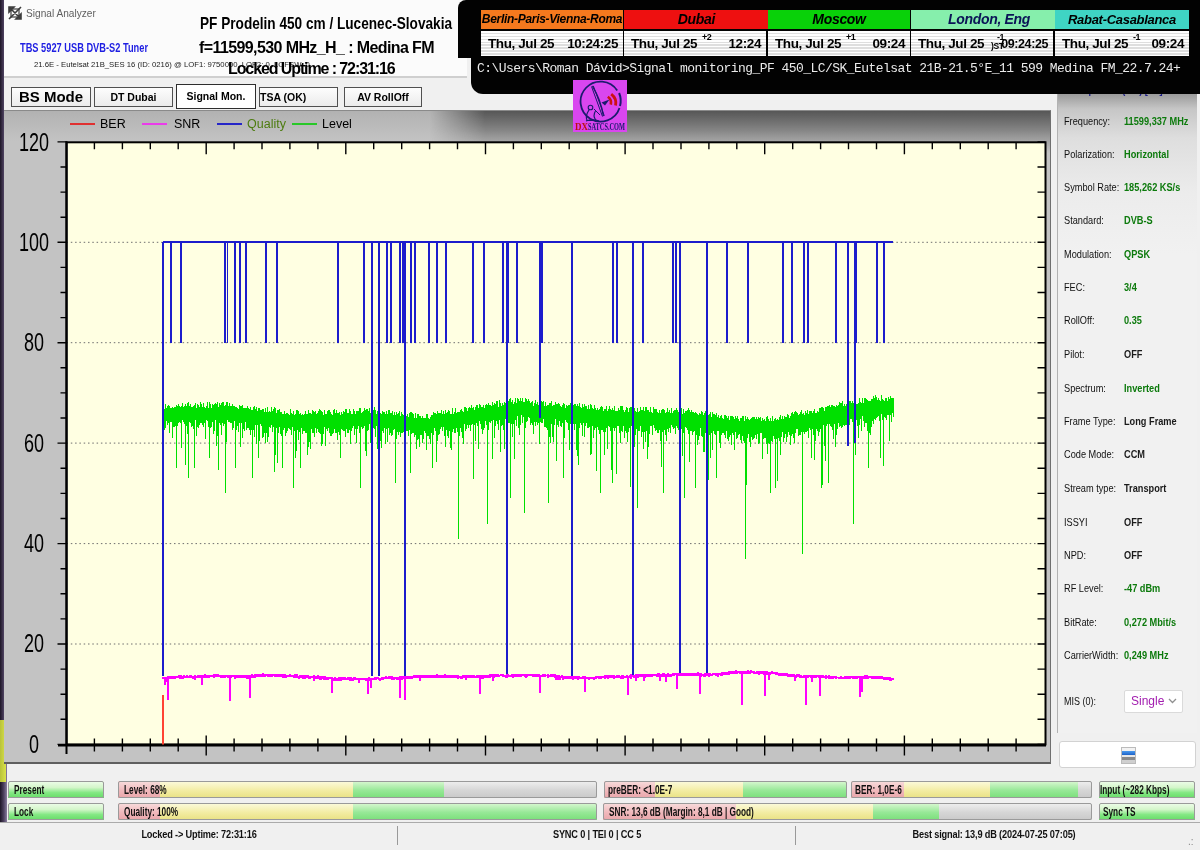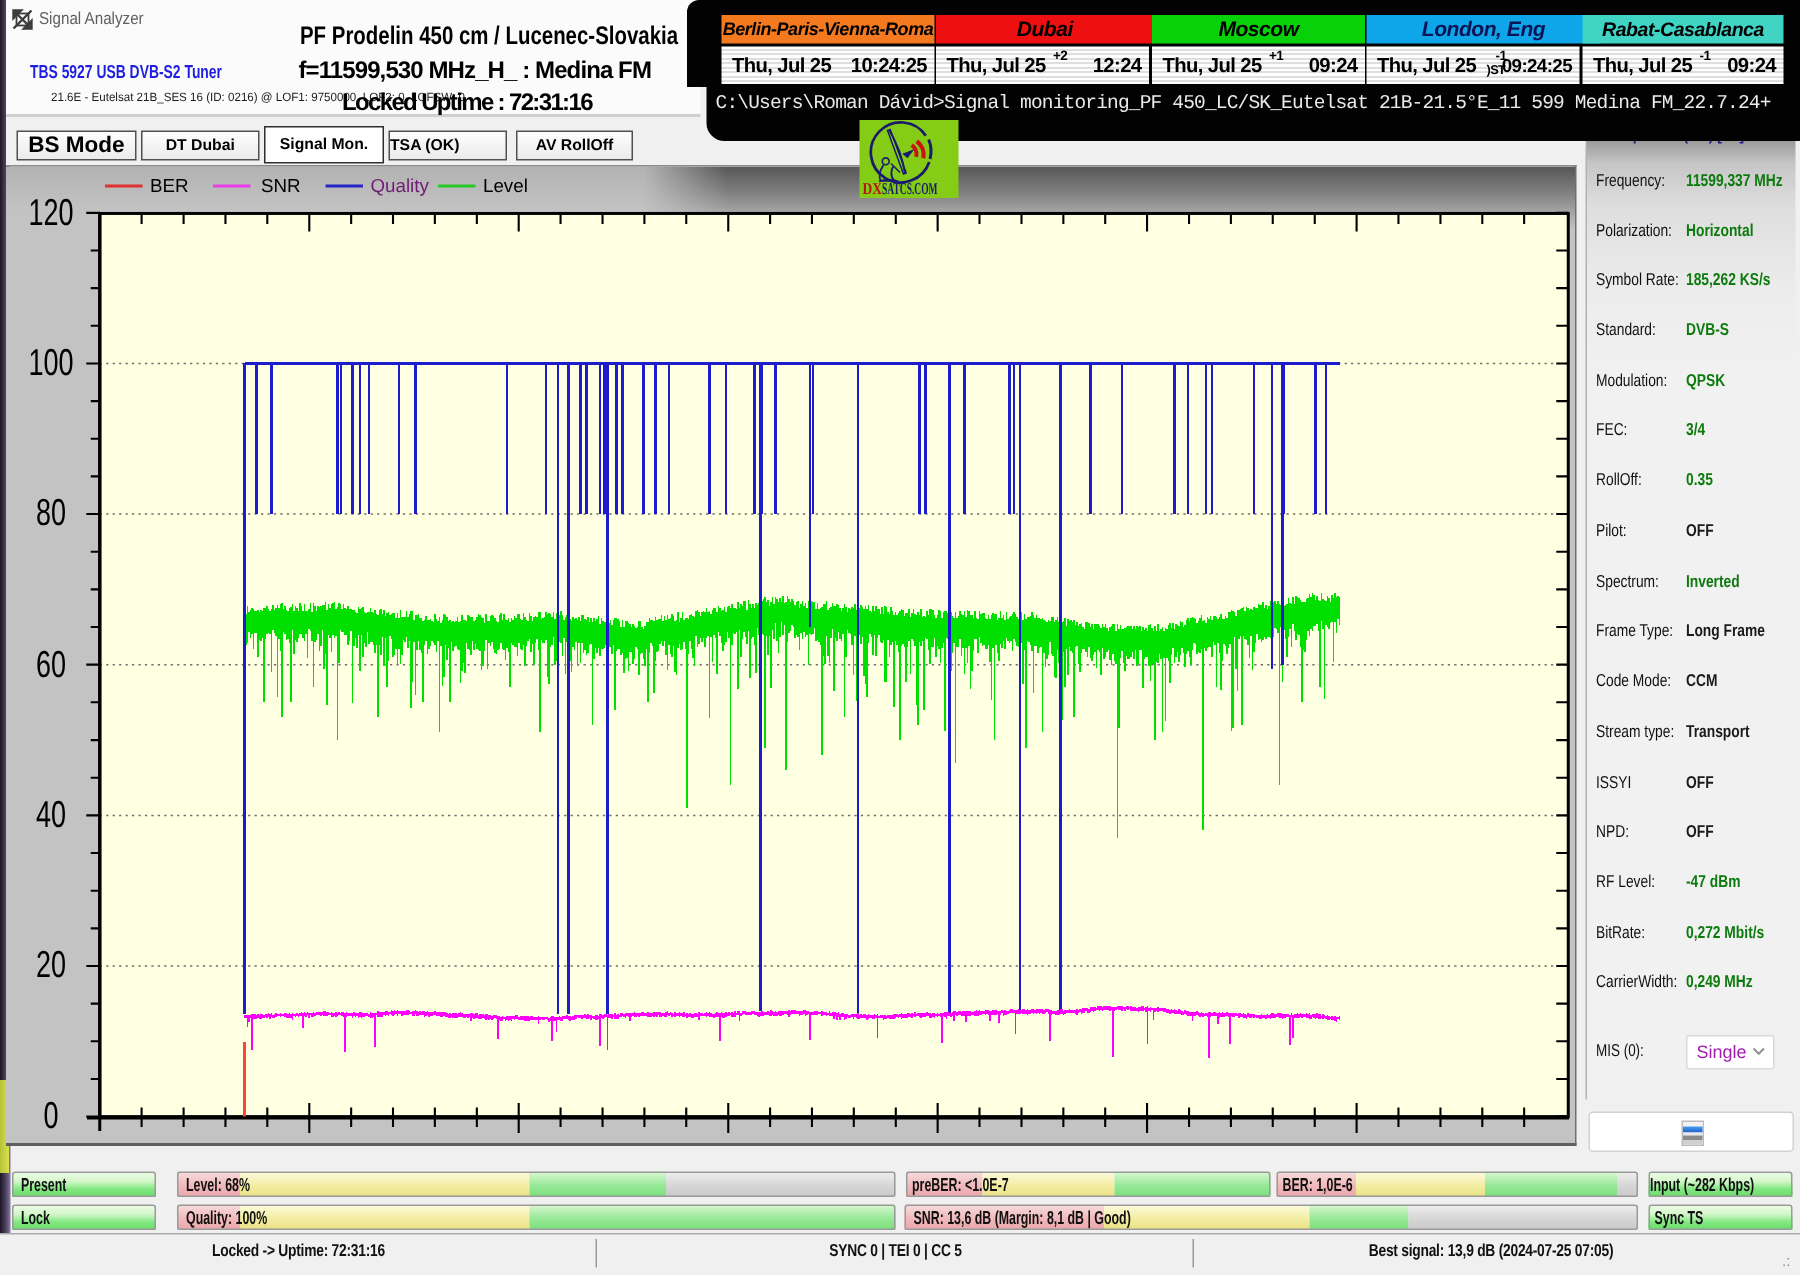--- a/index.html
+++ b/index.html
@@ -29,21 +29,21 @@
 <div class="abs b" style="left:259px;top:87px;width:77px;height:18px;background:linear-gradient(#fdfdfd,#ebebeb);border:1px solid #505050;font-size:10.5px;text-align:left;line-height:18px">TSA (OK)</div>
 <div class="abs b" style="left:344px;top:87px;width:76px;height:18px;background:linear-gradient(#fdfdfd,#ebebeb);border:1px solid #505050;font-size:10.5px;text-align:center;line-height:18px">AV RollOff</div>
 <div class="abs" style="left:4px;top:110px;width:1046px;height:651px;background:linear-gradient(#b2b2b2,#c3c3c3 30px,#c3c3c3);border-top:1px solid #8a8a8a;border-bottom:2px solid #5f5f5f;border-right:1px solid #6f6f6f"></div>
 <div class="abs" style="left:430px;top:111px;width:620px;height:42px;background:linear-gradient(#575757,rgba(195,195,195,0));-webkit-mask-image:linear-gradient(90deg,transparent,#000 55px);mask-image:linear-gradient(90deg,transparent,#000 55px)"></div>
 <div class="abs" style="left:68px;top:143px;width:977px;height:601px;background:#ffffe2"></div>
 <div class="abs" style="left:70px;top:123px;width:25px;height:2px;background:#e03030"></div>
 <div class="abs" style="left:100px;top:117px;font-size:12.5px;color:#000">BER</div>
 <div class="abs" style="left:142px;top:123px;width:25px;height:2px;background:#ea3cea"></div>
 <div class="abs" style="left:174px;top:117px;font-size:12.5px;color:#000">SNR</div>
 <div class="abs" style="left:217px;top:123px;width:25px;height:2px;background:#2525c8"></div>
-<div class="abs" style="left:247px;top:117px;font-size:12.5px;color:#701a75">Quality</div>
+<div class="abs" style="left:247px;top:117px;font-size:12.5px;color:#4d7c0f">Quality</div>
 <div class="abs" style="left:292px;top:123px;width:25px;height:2px;background:#28c828"></div>
 <div class="abs" style="left:322px;top:117px;font-size:12.5px;color:#000">Level</div>
 <div class="abs" style="left:12px;top:128px;width:44px;text-align:center;font-size:25px;color:#000;transform:scaleX(.72)">120</div>
 <div class="abs" style="left:12px;top:228px;width:44px;text-align:center;font-size:25px;color:#000;transform:scaleX(.72)">100</div>
 <div class="abs" style="left:12px;top:328px;width:44px;text-align:center;font-size:25px;color:#000;transform:scaleX(.72)">80</div>
 <div class="abs" style="left:12px;top:429px;width:44px;text-align:center;font-size:25px;color:#000;transform:scaleX(.72)">60</div>
 <div class="abs" style="left:12px;top:529px;width:44px;text-align:center;font-size:25px;color:#000;transform:scaleX(.72)">40</div>
 <div class="abs" style="left:12px;top:629px;width:44px;text-align:center;font-size:25px;color:#000;transform:scaleX(.72)">20</div>
 <div class="abs" style="left:12px;top:730px;width:44px;text-align:center;font-size:25px;color:#000;transform:scaleX(.72)">0</div>
 <svg class="abs" style="left:0;top:0;z-index:2;pointer-events:none" width="1200" height="850" viewBox="0 0 1200 850">
@@ -69,35 +69,35 @@
     <span style="position:absolute;left:7px;top:5px">Thu, Jul 25</span>
     <span style="position:absolute;left:78px;top:1px;font-size:9px">+2</span>
     <span style="position:absolute;right:5px;top:5px;font-size:13.5px">12:24</span>
   </div>
 <div class="abs" style="left:768px;top:10px;width:142px;height:19px;background:#09d109;z-index:5;font-size:14px;font-weight:bold;font-style:italic;color:#000;text-align:center;line-height:19px;letter-spacing:-0.3px">Moscow</div>
 <div class="abs" style="left:768px;top:31px;width:142px;height:25px;z-index:5;background:repeating-linear-gradient(#fefefe 0 1.5px,#dedede 1.5px 3px);font-size:13.5px;font-weight:bold;color:#000;letter-spacing:-0.4px">
     <span style="position:absolute;left:7px;top:5px">Thu, Jul 25</span>
     <span style="position:absolute;left:78px;top:1px;font-size:9px">+1</span>
     <span style="position:absolute;right:5px;top:5px;font-size:13.5px">09:24</span>
   </div>
-<div class="abs" style="left:911px;top:10px;width:156px;height:19px;background:#0ea5e9;z-index:5;font-size:14px;font-weight:bold;font-style:italic;color:#0a1456;text-align:center;line-height:19px;letter-spacing:-0.3px">London, Eng</div>
+<div class="abs" style="left:911px;top:10px;width:156px;height:19px;background:#86efac;z-index:5;font-size:14px;font-weight:bold;font-style:italic;color:#0a1456;text-align:center;line-height:19px;letter-spacing:-0.3px">London, Eng</div>
 <div class="abs" style="left:911px;top:31px;width:142px;height:25px;z-index:5;background:repeating-linear-gradient(#fefefe 0 1.5px,#dedede 1.5px 3px);font-size:13.5px;font-weight:bold;color:#000;letter-spacing:-0.4px">
     <span style="position:absolute;left:7px;top:5px">Thu, Jul 25</span>
     <span style="position:absolute;left:86px;top:1px;font-size:9px">-1</span>
     <span style="position:absolute;left:80px;top:10px;font-size:8.5px">)ST</span>
     <span style="position:absolute;right:5px;top:6px;font-size:12.5px">09:24:25</span>
   </div>
 <div class="abs" style="left:1055px;top:10px;width:134px;height:19px;background:#3fd4c4;z-index:5;font-size:13px;font-weight:bold;font-style:italic;color:#000;text-align:center;line-height:19px;letter-spacing:-0.3px">Rabat-Casablanca</div>
 <div class="abs" style="left:1055px;top:31px;width:134px;height:25px;z-index:5;background:repeating-linear-gradient(#fefefe 0 1.5px,#dedede 1.5px 3px);font-size:13.5px;font-weight:bold;color:#000;letter-spacing:-0.4px">
     <span style="position:absolute;left:7px;top:5px">Thu, Jul 25</span>
     <span style="position:absolute;left:78px;top:1px;font-size:9px">-1</span>
     <span style="position:absolute;right:5px;top:5px;font-size:13.5px">09:24</span>
   </div>
 <div class="abs" style="left:477px;top:61px;z-index:6;font-family:'Liberation Mono',monospace;font-size:13px;color:#eaeaea;letter-spacing:-0.55px;white-space:pre">C:\Users\Roman Dávid&gt;Signal monitoring_PF 450_LC/SK_Eutelsat 21B-21.5°E_11 599 Medina FM_22.7.24+</div>
-<div class="abs" style="left:573px;top:80px;width:66px;height:52px;background:#84cc16;z-index:7">
+<div class="abs" style="left:573px;top:80px;width:54px;height:52px;background:#d946ef;z-index:7">
 <svg width="54" height="52" viewBox="0 0 54 52">
  <path d="M44.2,10.5 A20,20 0 1,0 46.5,28" fill="none" stroke="#1b1b6e" stroke-width="1.8"></path>
  <path d="M46.1,13 A20,20 0 0,1 47,26" fill="none" stroke="#1b1b6e" stroke-width="2"></path>
  <path d="M38.2,14.2 A11.5,11.5 0 0,1 42.6,25.5" fill="none" stroke="#c11" stroke-width="2.8"></path>
  <path d="M34.8,16.8 A7.5,7.5 0 0,1 37.8,24.6" fill="none" stroke="#c11" stroke-width="2.6"></path>
  <path d="M18.5,6.5 L29.5,36.5 M20.3,5.8 L31.3,35.8" stroke="#1b1b6e" stroke-width="1" fill="none"></path>
  <path d="M19.4,6.1 Q28,20 30.4,36.1" stroke="#1b1b6e" stroke-width="1.3" fill="none"></path>
  <path d="M21,29 L27,35" stroke="#1b1b6e" stroke-width="1" fill="none"></path>
  <circle cx="17.5" cy="27.5" r="2.3" fill="none" stroke="#1b1b6e" stroke-width="1.1"></circle>
  <path d="M16,30 C14,33 12.5,37 14,40.5 L23,40.5 C20,36.5 21.5,32.5 22.5,31" stroke="#1b1b6e" stroke-width="1.2" fill="none"></path>

